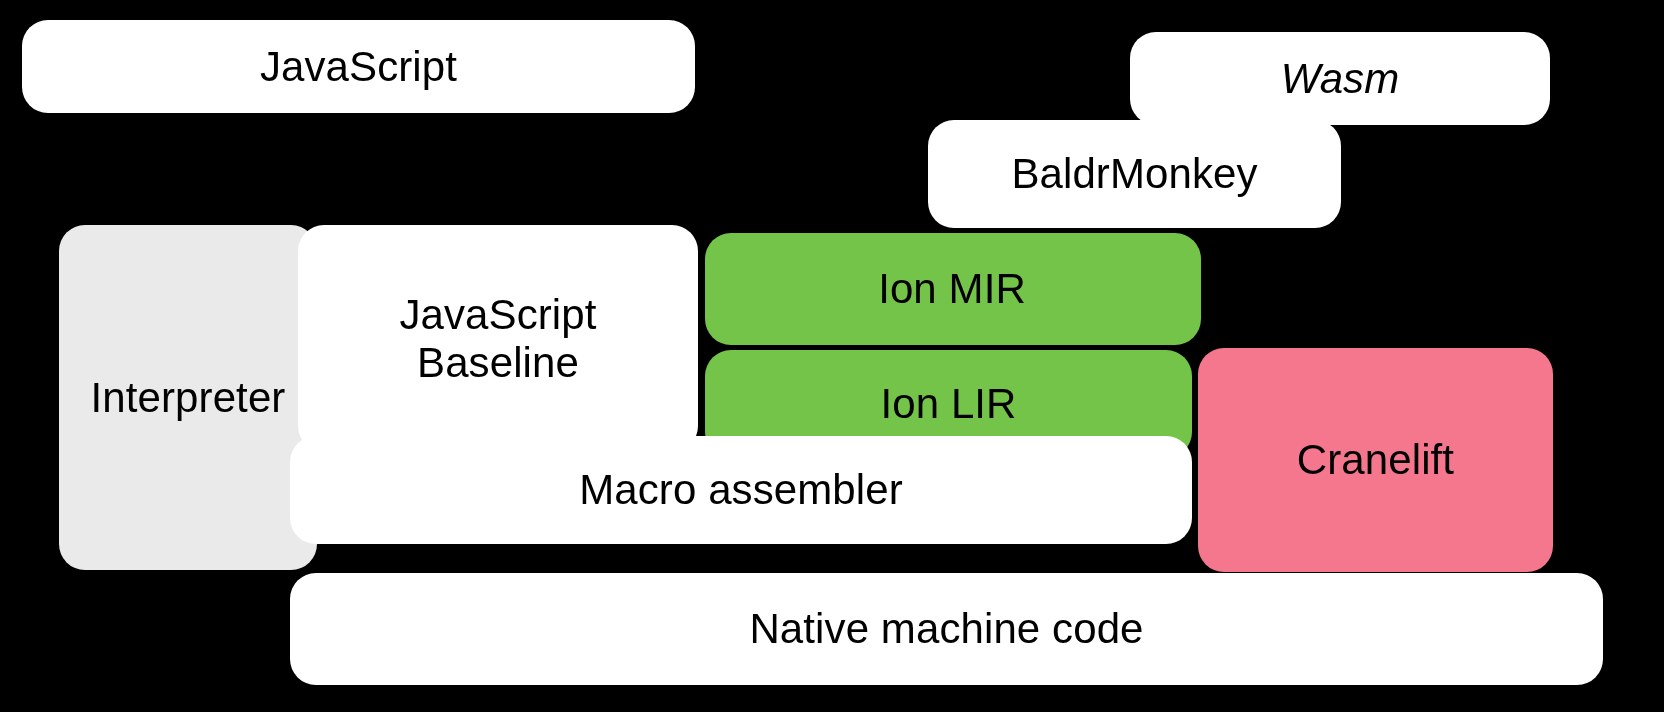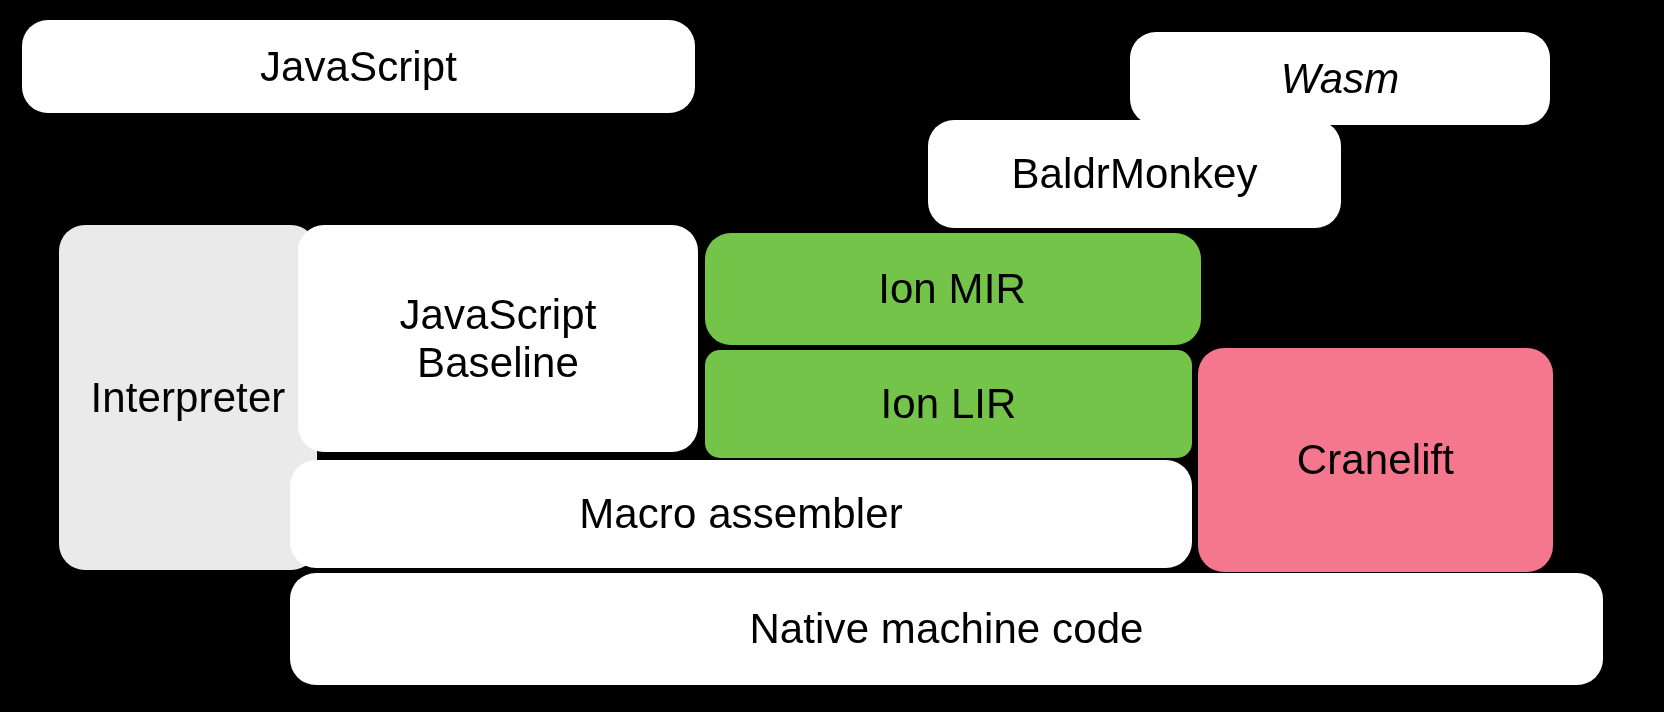--- a/index.html
+++ b/index.html
@@ -43,23 +43,23 @@
   #n-wasm            { left: 1130px; top: 32px;  width: 420px;  height: 93px; font-style: italic; }
 
   
   #n-js-bytecode     { left: 22px;   top: 120px; width: 890px;  height: 108px; }
   #n-baldrmonkey     { left: 920px;  top: 120px; width: 413px;  height: 108px; margin-left: 8px; }
 
   
   #n-interpreter     { left: 22px;   top: 225px; width: 258px;  height: 345px; margin-left: 37px; }
   #n-js-baseline     { left: 298px;  top: 225px; width: 400px;  height: 227px; }
   #n-ion-mir         { left: 705px;  top: 233px; width: 496px;  height: 112px; padding-left: 6px; }
-  #n-ion-lir         { left: 705px;  top: 350px; width: 487px;  height: 108px; border-radius: 15px; }
+  #n-ion-lir         { left: 705px;  top: 350px; width: 487px;  height: 108px; }
   #n-cranelift       { left: 1198px; top: 348px; width: 355px;  height: 224px; text-align: right; }
-  #n-macro-assembler { left: 290px;  top: 460px; width: 902px;  height: 108px; }
+  #n-macro-assembler { left: 290px;  top: 436px; width: 902px;  height: 108px; }
 
   
   #n-native-code     { left: 290px;  top: 573px; width: 1313px; height: 112px; }
 </style>
 </head>
 <body>
 
 <div id="diagram">
 
   <div class="node fill-white" id="n-javascript">JavaScript</div>

